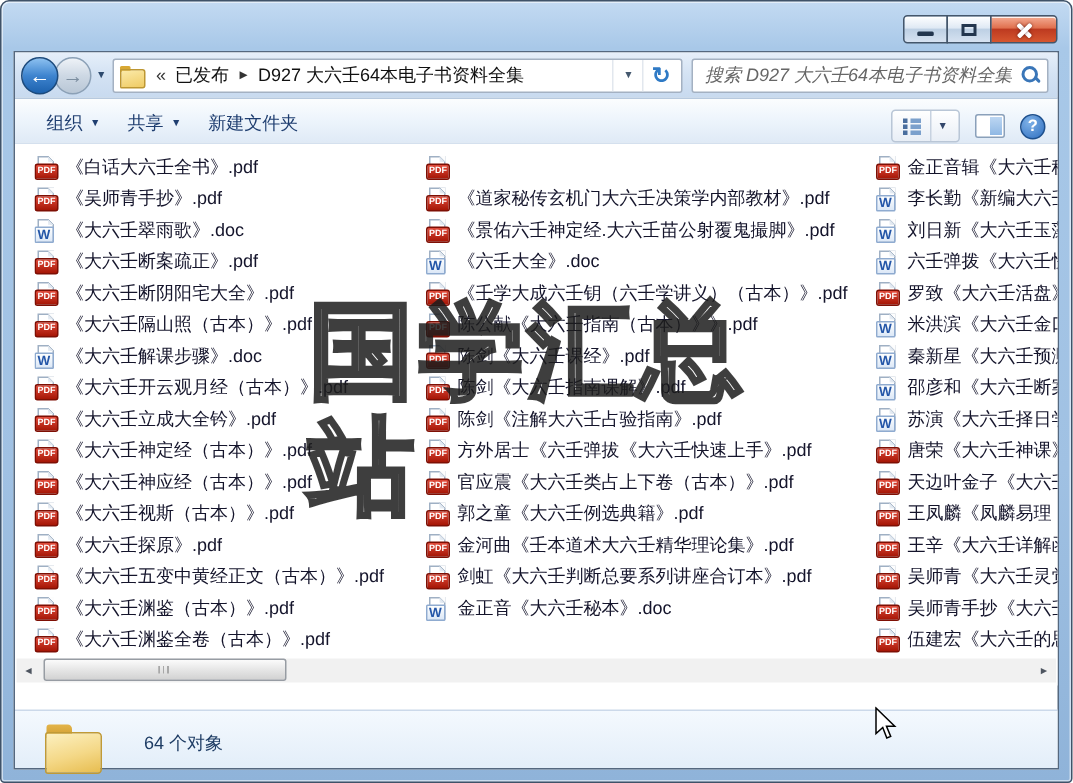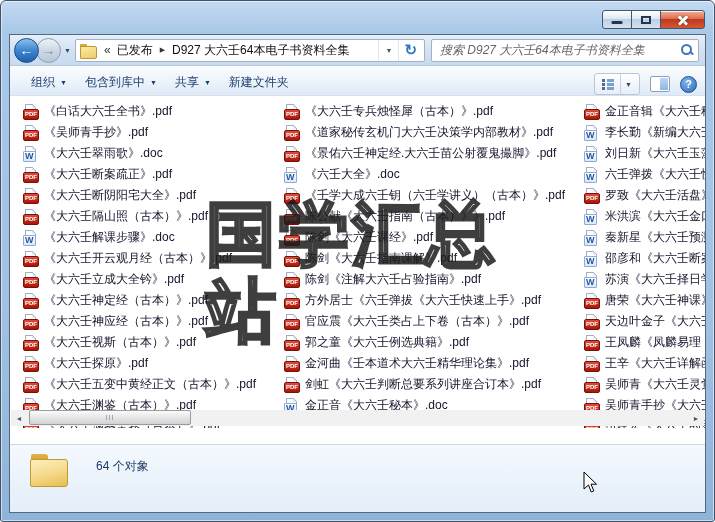--- a/index.html
+++ b/index.html
@@ -48,21 +48,21 @@
     display:flex;align-items:center;padding:0 2px 0 4px;font-size:12px;color:#111;
     white-space:nowrap;overflow:hidden;}
   .crumb-overflow{color:#333;font-size:12px;padding:0 4px;}
   .crumb-seg{padding:0 2px;}
   .crumb-arrow{font-size:7px;color:#333;padding:0 5px;}
   .addr-spacer{flex:1;}
   .addr-drop{font-size:7px;color:#44586e;padding:0 6px;border-left:1px solid #e2e7ee;
     align-self:stretch;display:flex;align-items:center;}
   .refreshbtn{font-size:15px;font-weight:bold;color:#2f7ac5;padding:0 5px;
     border-left:1px solid #e2e7ee;align-self:stretch;display:flex;align-items:center;}
-  .searchbox{width:268px;height:23px;margin-left:6px;background:#fff;
+  .searchbox{width:238px;height:23px;margin-left:6px;background:#fff;
     border:1px solid #a4b1c2;border-radius:2px;display:flex;align-items:center;
     padding:0 4px 0 6px;flex:none;}
   .searchbox input{flex:1;border:none;outline:none;background:transparent;
     font-family:"Liberation Sans",sans-serif;font-size:12px;font-style:italic;color:#555;}
   .searchbox input::placeholder{color:#666;font-style:italic;}
   .mag{position:relative;width:14px;height:14px;flex:none;}
   .mag::before{content:"";position:absolute;left:1px;top:1px;width:7px;height:7px;
     border:2px solid #3a76b8;border-radius:50%;}
   .mag::after{content:"";position:absolute;left:9px;top:9px;width:5px;height:2px;
     background:#3a76b8;transform:rotate(45deg);border-radius:1px;}
@@ -131,21 +131,21 @@
   .harrow.left{left:0;}
   .harrow.right{right:0;}
   .hthumb{position:absolute;left:18px;top:0;width:162px;height:15px;
     border:1px solid #979ca3;border-radius:2px;
     background:linear-gradient(#fbfbfb,#e8e8e8 45%,#d2d2d2);}
   .hthumb::after{content:"";position:absolute;left:50%;top:4px;bottom:4px;width:9px;
     transform:translateX(-50%);
     background:repeating-linear-gradient(90deg,#a8a8a8 0 1px,transparent 1px 3px);}
 
   
-  .statusbar{height:68px;flex:none;position:relative;
+  .statusbar{height:39px;flex:none;position:relative;
     background:linear-gradient(#f4f9fe,#e3eef9);border-top:1px solid #ccd9ea;margin-top:16px;}
   .bigfolder{position:absolute;left:20px;top:8px;width:38px;height:33px;}
   .bigfolder::before{content:"";position:absolute;left:1px;top:1px;width:17px;height:9px;
     background:linear-gradient(#e3b44a,#d09c2e);border-radius:2px 3px 0 0;}
   .bigfolder::after{content:"";position:absolute;left:0;top:6px;width:36px;height:26px;
     background:linear-gradient(165deg,#fcf0c0,#f4d887 55%,#e7bd50);
     border:1px solid #c09a37;border-radius:2px 3px 3px 2px;}
   .statustext{position:absolute;left:86px;top:13px;font-size:12px;color:#1e3c64;}
 
   
@@ -197,24 +197,20 @@
         <span class="mag"></span>
       </div>
     </div>
 
     <div class="toolbar">
       <div class="tbtn">
         <span>组织</span>
         <span class="dd">▼</span>
       </div>
       <div class="tbtn">
-        <span>包含到库中</span>
-        <span class="dd">▼</span>
-      </div>
-      <div class="tbtn">
         <span>共享</span>
         <span class="dd">▼</span>
       </div>
       <div class="tbtn">
         <span>新建文件夹</span>
       </div>
       <div class="tb-right">
         <div class="viewsbtn">
           <span class="views-ico"></span>
           <span class="views-dd">▼</span>
@@ -339,21 +335,20 @@
               </span>
               <span class="flabel">《大六壬渊鉴全卷（古本）》.pdf</span>
             </div>
           </div>
           <div class="col col2">
             <div class="frow">
               <span class="fico pdf">
                 <span class="page"></span>
                 <span class="badge">PDF</span>
               </span>
-              <span class="flabel">《大六壬专兵烛怪犀（古本）》.pdf</span>
             </div>
             <div class="frow">
               <span class="fico pdf">
                 <span class="page"></span>
                 <span class="badge">PDF</span>
               </span>
               <span class="flabel">《道家秘传玄机门大六壬决策学内部教材》.pdf</span>
             </div>
             <div class="frow">
               <span class="fico pdf">

